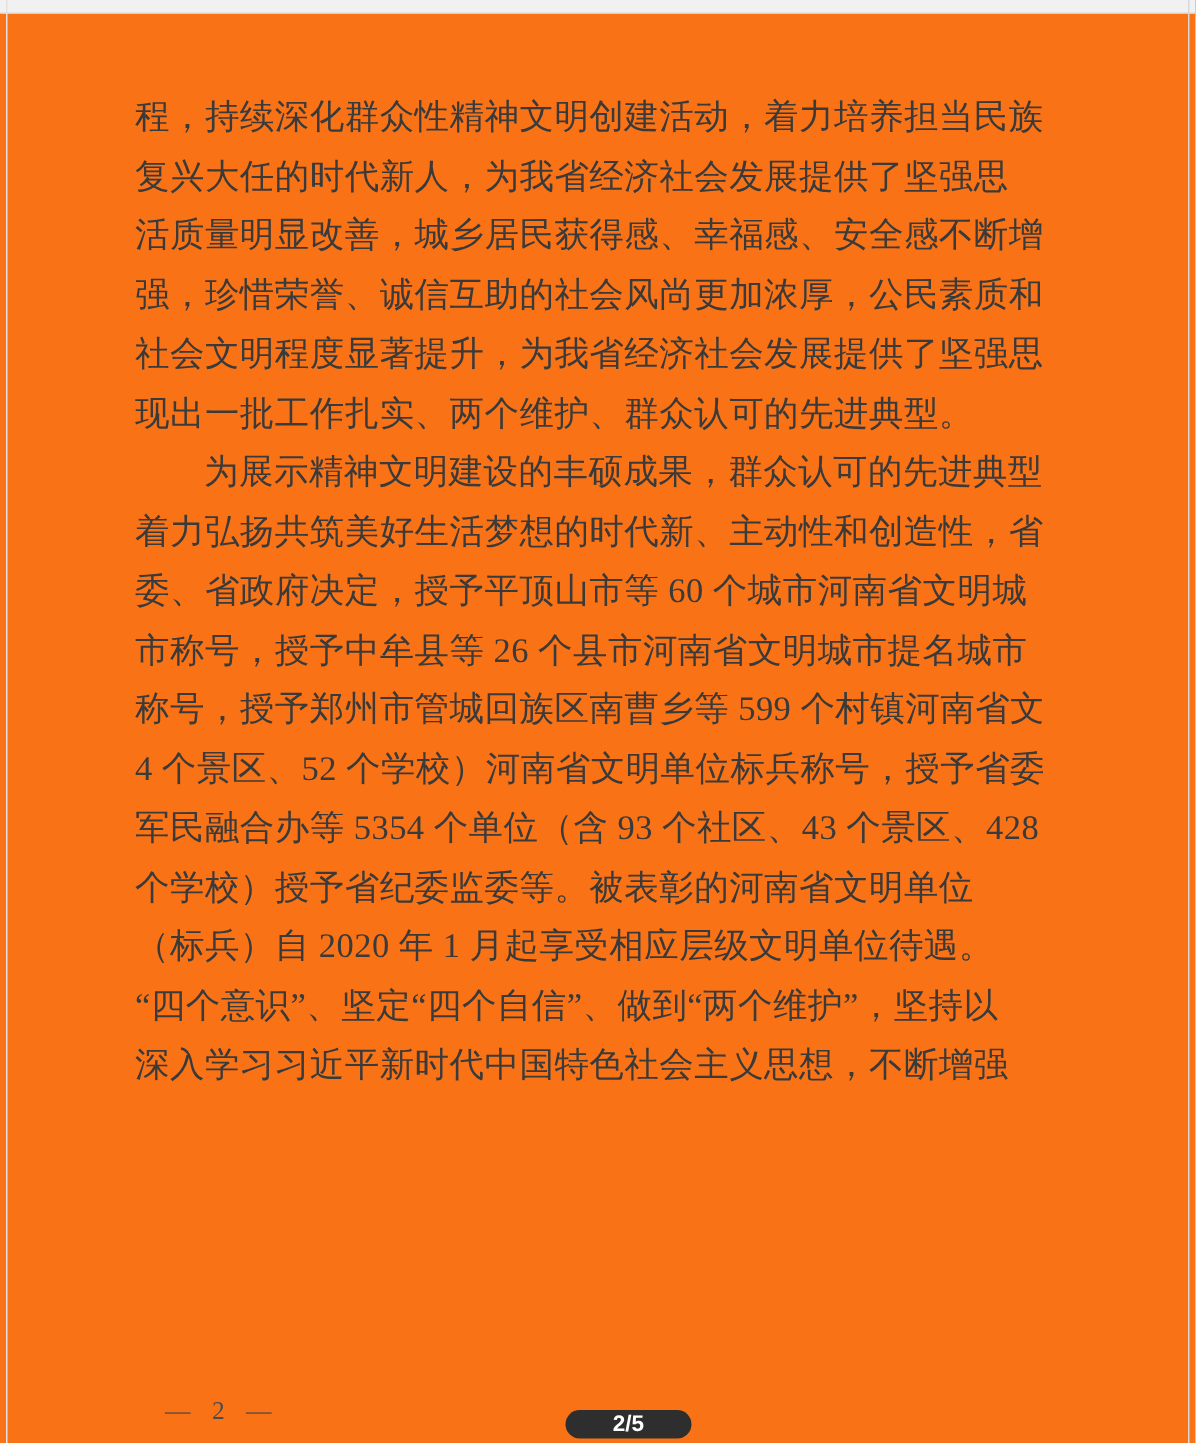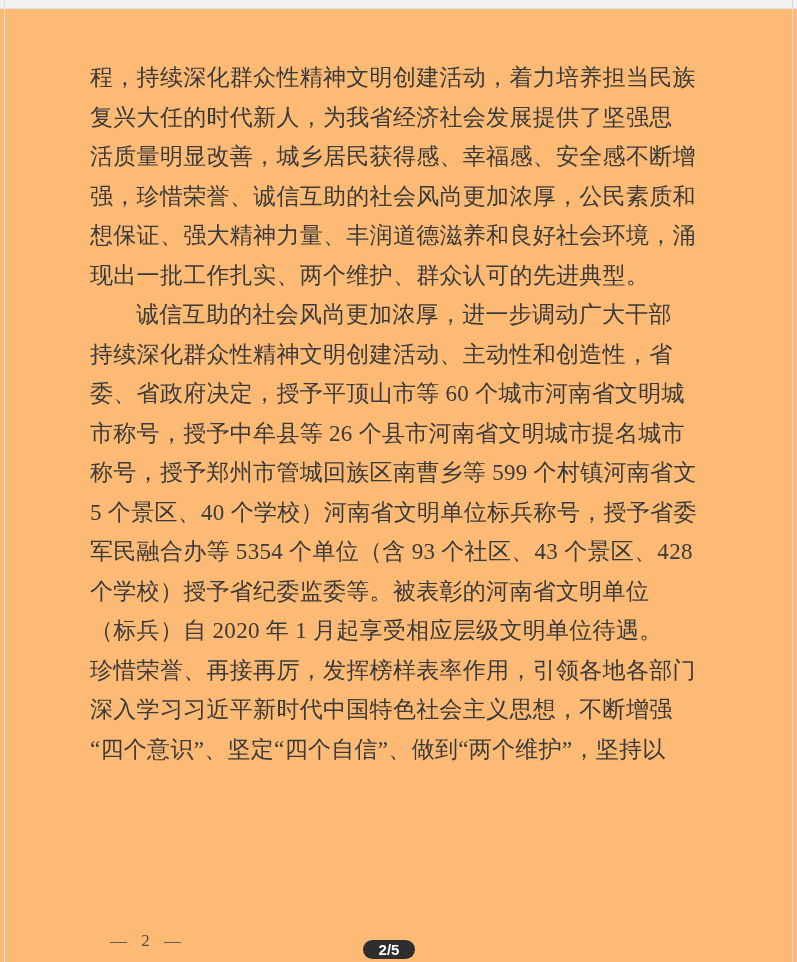--- a/index.html
+++ b/index.html
@@ -5,21 +5,21 @@
   html, body {
     margin: 0;
     padding: 0;
     background: #f4f4f4;
     font-family: "Liberation Serif", "DejaVu Serif", serif;
   }
   .viewer {
     position: relative;
     width: 797px;
     height: 962px;
-    background: #fdba74;
+    background: #f97316;
     overflow: hidden;
   }
   
   .edge-top {
     position: absolute; left: 0; top: 0; width: 797px; height: 8px;
     background: #f1f1f1; border-bottom: 1px solid #e3e3e3;
   }
   .edge-left {
     position: absolute; left: 4px; top: 0; bottom: 0; width: 1px;
     background: #e2e2e2;
@@ -50,23 +50,23 @@
     position: absolute;
     left: 110px;
     top: 931px;
     font-size: 17px;
     color: #4c4c4c;
     letter-spacing: 5px;
     white-space: nowrap;
   }
   .page-badge {
     position: absolute;
-    left: 363px;
+    left: 377px;
     top: 940px;
-    width: 52px;
+    width: 84px;
     height: 19px;
     background: #2e2e2e;
     border-radius: 10px;
     color: #ffffff;
     display: flex;
     align-items: center;
     justify-content: center;
     font-size: 15px;
     font-family: "Liberation Sans", "DejaVu Sans", sans-serif;
     font-weight: 600;
@@ -79,33 +79,32 @@
 
   <div class="edge-top"></div>
   <div class="edge-left"></div>
   <div class="edge-right"></div>
 
   <div class="page-body">
     <div class="text-line">程，持续深化群众性精神文明创建活动，着力培养担当民族</div>
     <div class="text-line">复兴大任的时代新人，为我省经济社会发展提供了坚强思</div>
     <div class="text-line">活质量明显改善，城乡居民获得感、幸福感、安全感不断增</div>
     <div class="text-line">强，珍惜荣誉、诚信互助的社会风尚更加浓厚，公民素质和</div>
-    <div class="text-line">想保证、强大精神力量、丰润道德滋养和良好社会环境，涌</div>
+    <div class="text-line">社会文明程度显著提升，为我省经济社会发展提供了坚强思</div>
     <div class="text-line">现出一批工作扎实、两个维护、群众认可的先进典型。</div>
-    <div class="text-line indent">诚信互助的社会风尚更加浓厚，进一步调动广大干部</div>
-    <div class="text-line">持续深化群众性精神文明创建活动、主动性和创造性，省</div>
+    <div class="text-line indent">为展示精神文明建设的丰硕成果，群众认可的先进典型</div>
+    <div class="text-line">着力弘扬共筑美好生活梦想的时代新、主动性和创造性，省</div>
     <div class="text-line">委、省政府决定，授予平顶山市等 60 个城市河南省文明城</div>
     <div class="text-line">市称号，授予中牟县等 26 个县市河南省文明城市提名城市</div>
     <div class="text-line">称号，授予郑州市管城回族区南曹乡等 599 个村镇河南省文</div>
-    <div class="text-line">5 个景区、40 个学校）河南省文明单位标兵称号，授予省委</div>
+    <div class="text-line">4 个景区、52 个学校）河南省文明单位标兵称号，授予省委</div>
     <div class="text-line">军民融合办等 5354 个单位（含 93 个社区、43 个景区、428</div>
     <div class="text-line">个学校）授予省纪委监委等。被表彰的河南省文明单位</div>
     <div class="text-line">（标兵）自 2020 年 1 月起享受相应层级文明单位待遇。</div>
-    <div class="text-line">珍惜荣誉、再接再厉，发挥榜样表率作用，引领各地各部门</div>
+    <div class="text-line">“四个意识”、坚定“四个自信”、做到“两个维护”，坚持以</div>
     <div class="text-line">深入学习习近平新时代中国特色社会主义思想，不断增强</div>
-    <div class="text-line">“四个意识”、坚定“四个自信”、做到“两个维护”，坚持以</div>
   </div>
 
   <div class="footer-page-num">— 2 —</div>
 
   <div class="page-badge">2/5</div>
 
 </div>
 
 </body></html>

